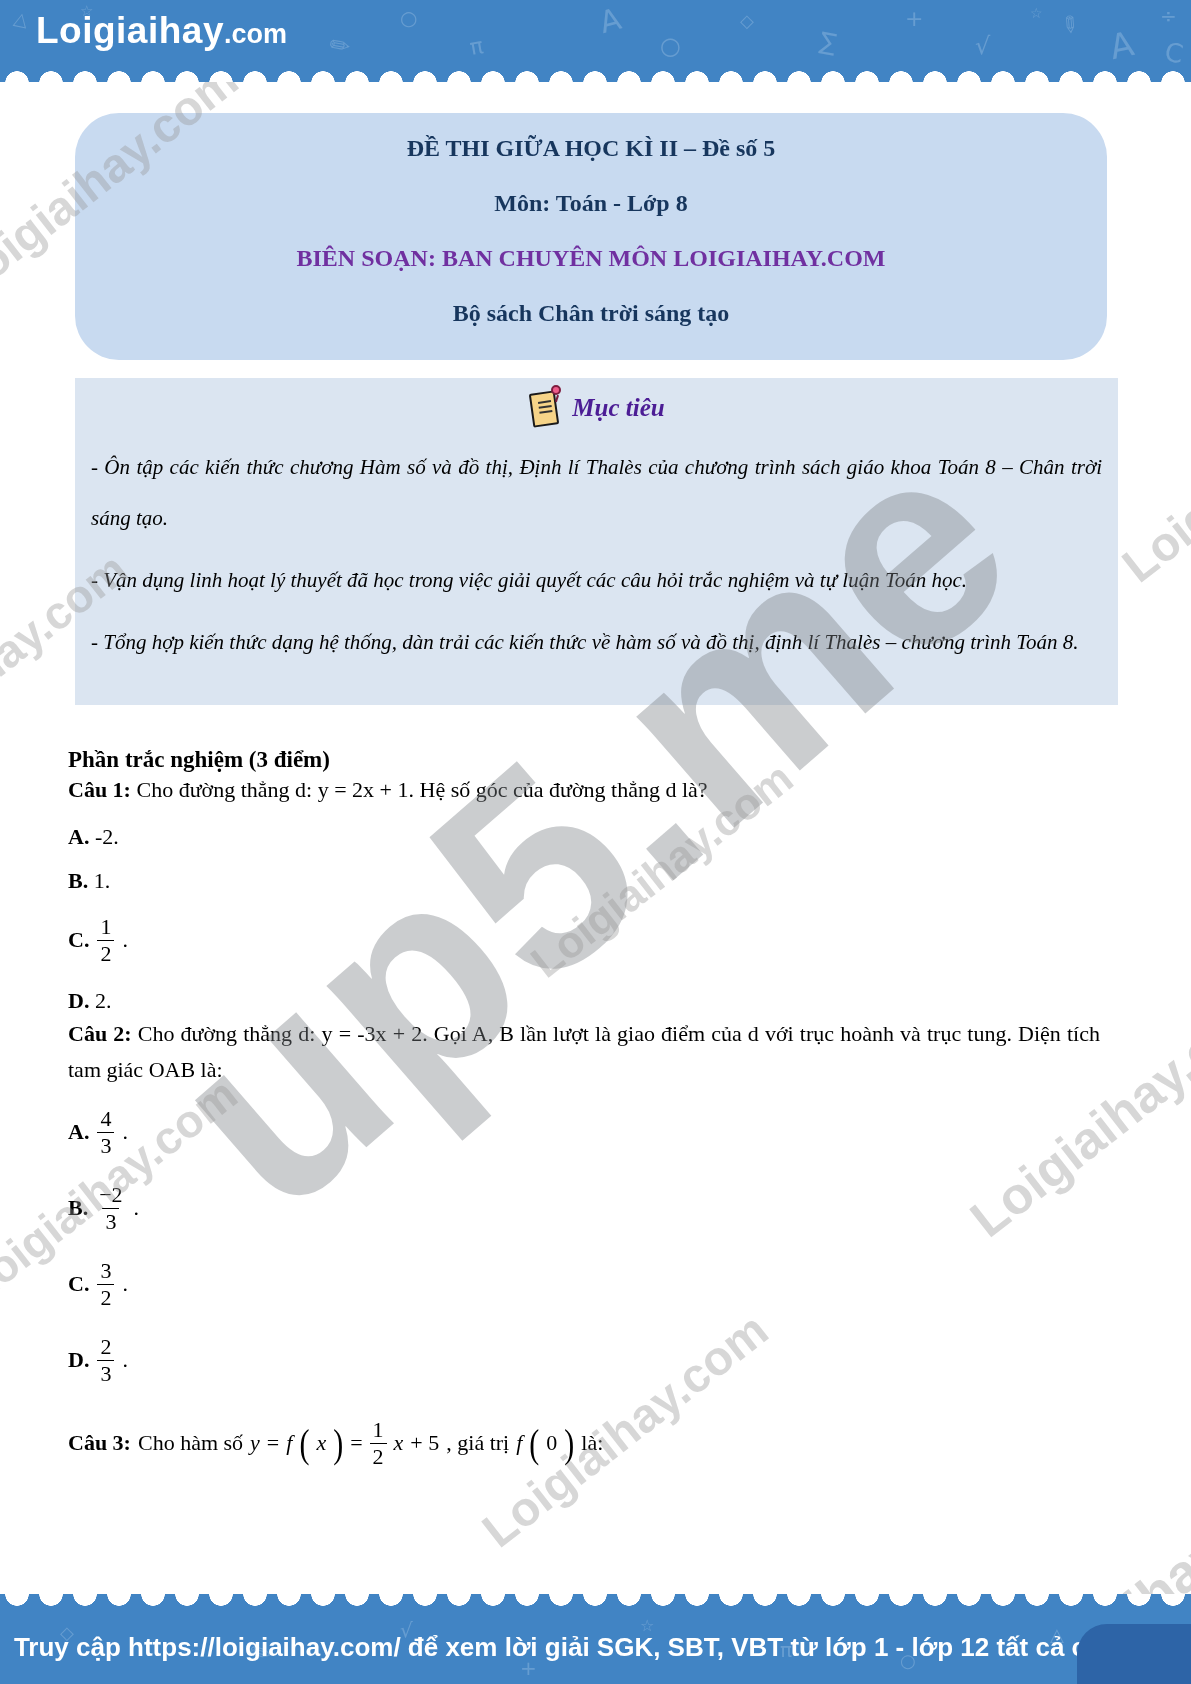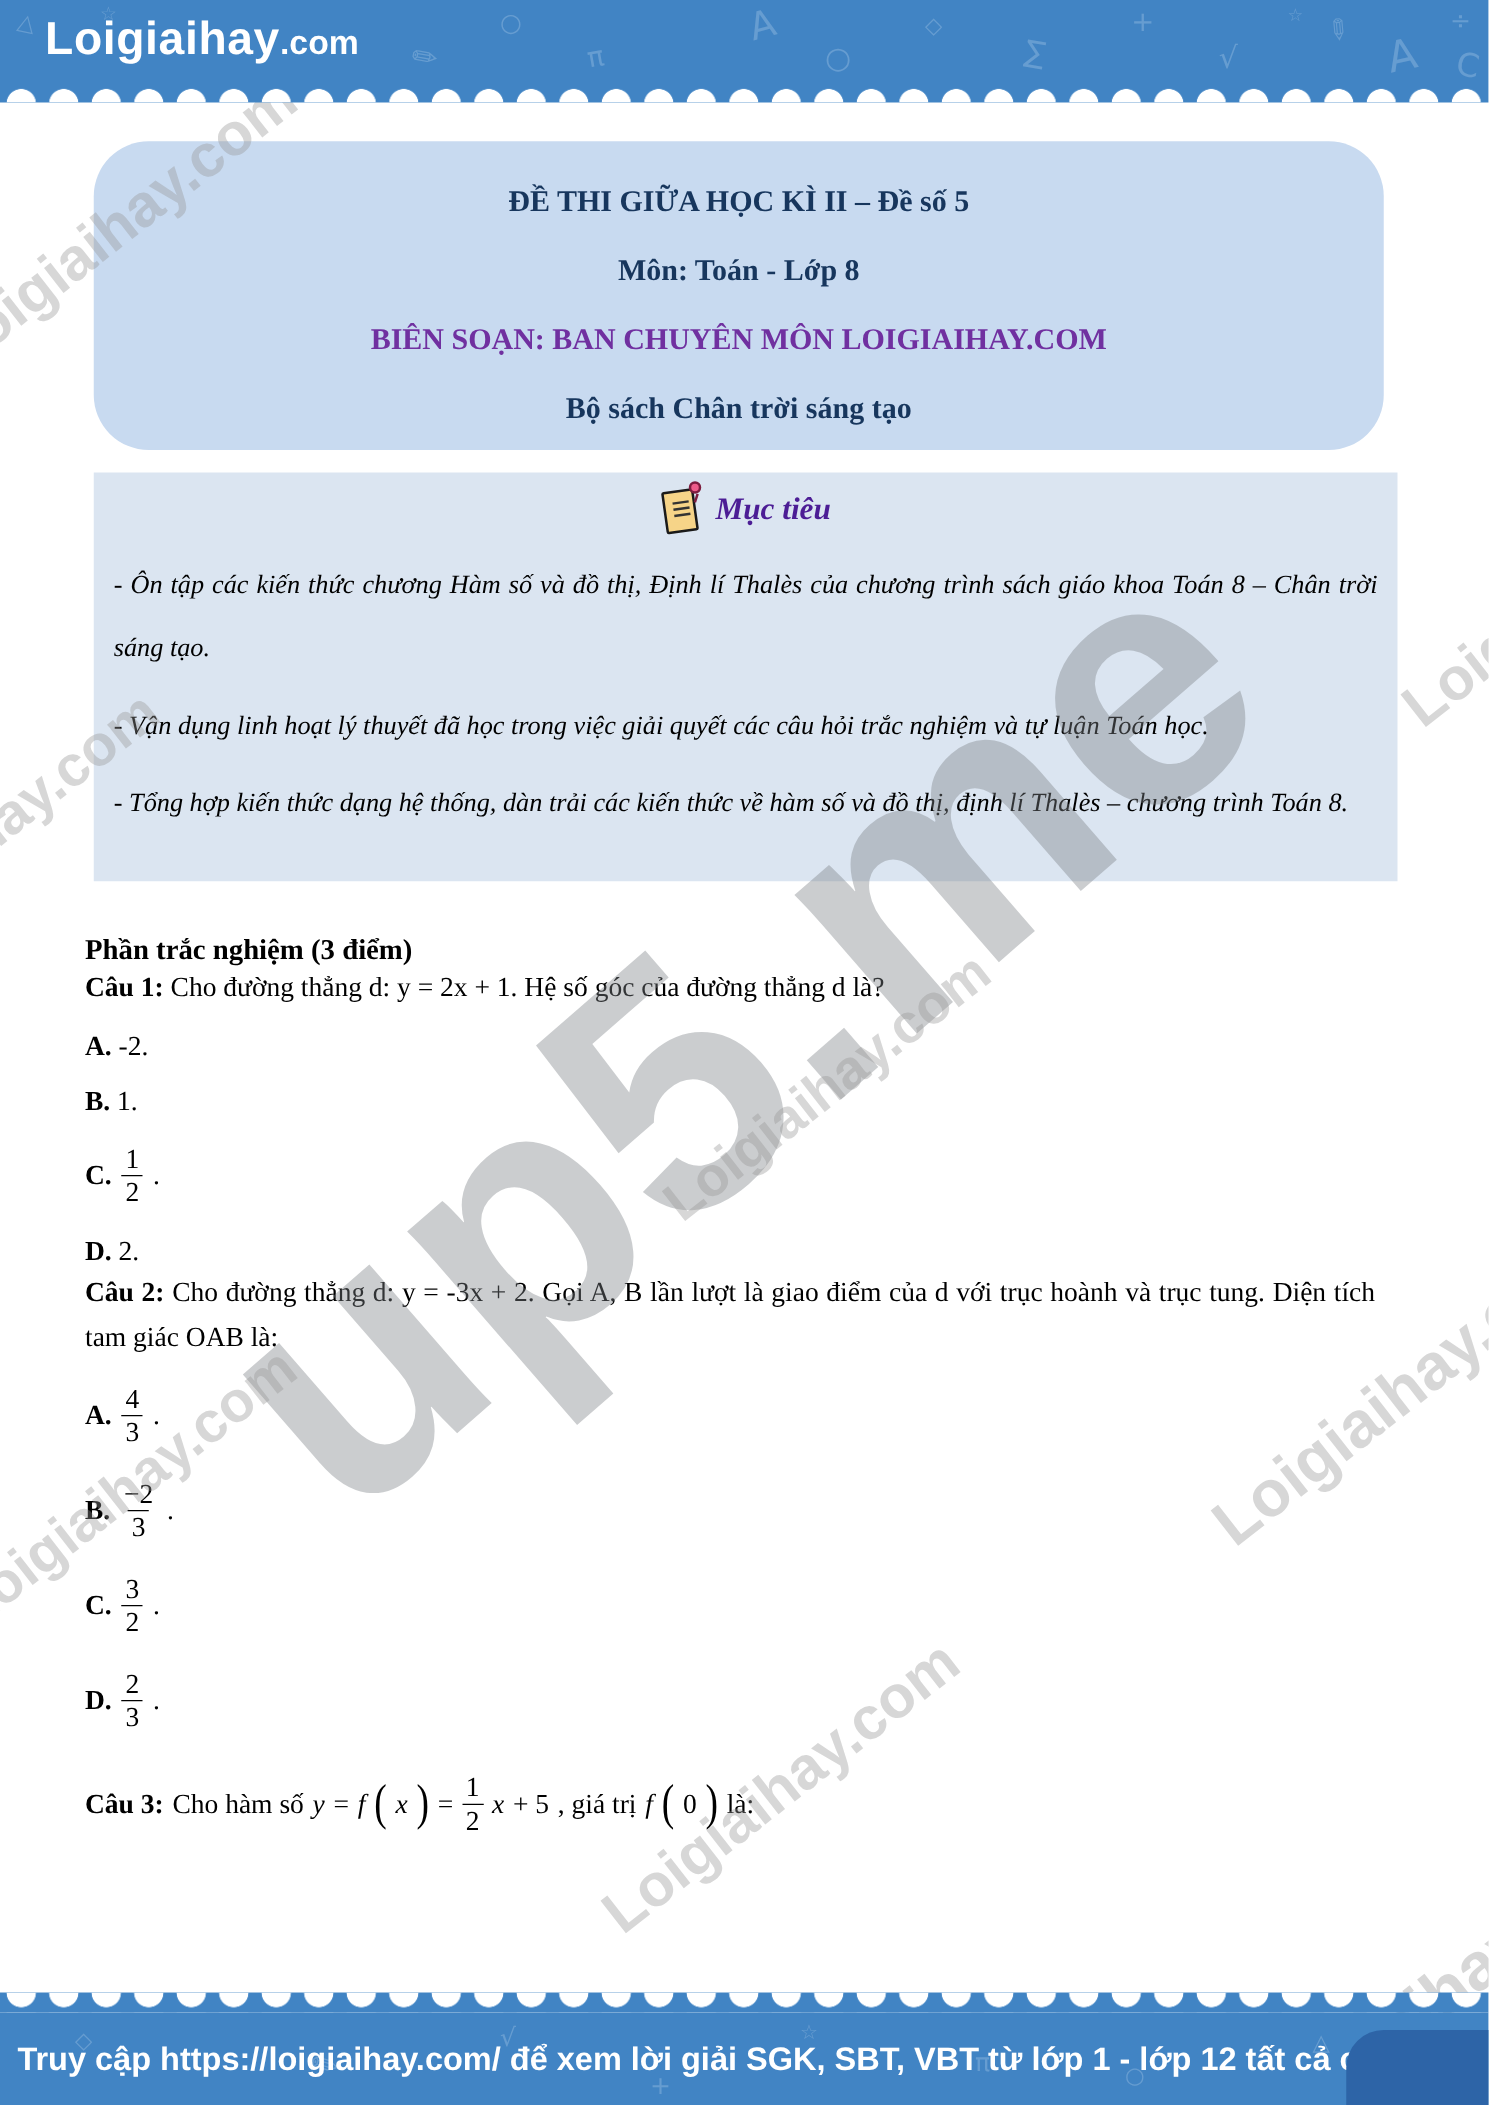--- a/index.html
+++ b/index.html
@@ -15,21 +15,21 @@
   .logo-suffix{font-size:27px}
   .doodle{position:absolute;color:rgba(235,245,255,.22);font-family:"DejaVu Sans",sans-serif;
           pointer-events:none;line-height:1}
   .header-edge{position:absolute;top:68px;left:0;width:1191px;height:14px;z-index:4;
         background-color:#4184c4;
         background-image:radial-gradient(circle 12px at 17px 15px,#ffffff 96%,rgba(255,255,255,0) 100%);
         background-size:34px 14px;background-repeat:repeat-x}
 
   
   .title-box{position:absolute;left:75px;top:113px;width:1032px;height:247px;background:#c8daf0;
-             border-radius:44px;z-index:1;padding-top:22px;text-align:center}
+             border-radius:44px;z-index:1;padding-top:8px;text-align:center}
   .title-line{height:55px;line-height:55px;font-weight:bold;font-size:24px;color:#17365d}
   .title-line.purple{color:#7030a0}
 
   
   .objectives-box{position:absolute;left:75px;top:378px;width:1043px;height:327px;background:#dbe5f1;
                   z-index:1;padding:4px 16px 0}
   .obj-heading{display:flex;justify-content:center;align-items:center;gap:8px;height:52px}
   .obj-heading-text{font-size:25px;font-weight:bold;font-style:italic;color:#4c1d95}
   .note-icon{position:relative;width:36px;height:46px;display:inline-block}
   .note-paper{position:absolute;left:3px;top:7px;width:26px;height:34px;background:#f6d488;

